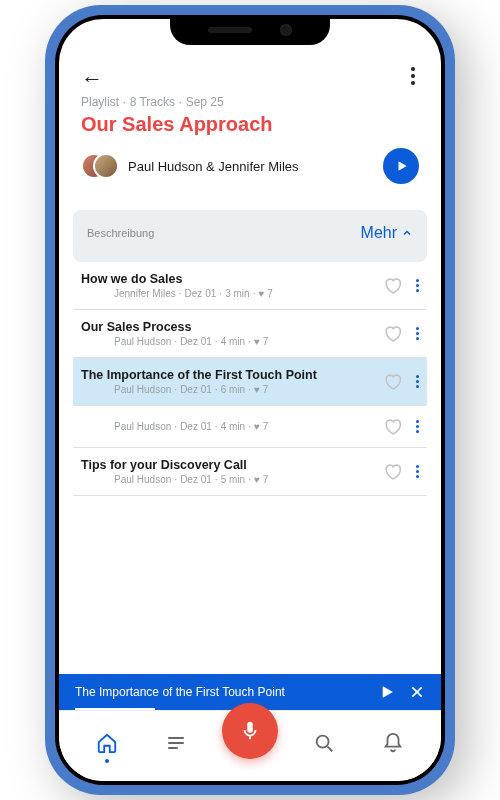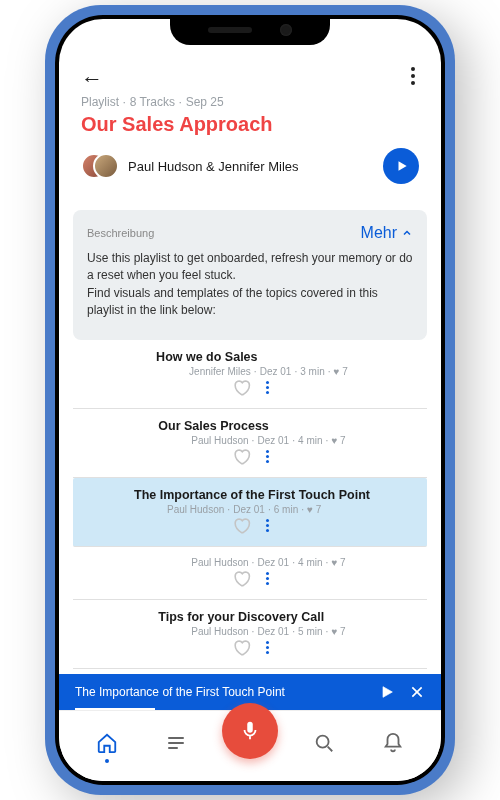--- a/index.html
+++ b/index.html
@@ -28,21 +28,21 @@
   .play-btn{ width:36px; height:36px; background:#0a5cd8; border-radius:50%; display:flex; align-items:center; justify-content:center; cursor:pointer;}
   .play-btn svg{ fill:#fff; width:14px; height:14px; margin-left:2px;}
   .desc-box{ background:#eceff1; margin:14px 14px 0; border-radius:8px; padding:14px 14px 12px; font-size:12px;}
   .desc-head{ display:flex; justify-content:space-between; align-items:center; margin-bottom:8px;}
   .desc-label{ color:#888; font-size:11px;}
   .mehr-toggle{ display:flex; align-items:center; gap:4px; color:#0a5cd8; font-size:16px; font-weight:500; cursor:pointer;}
   .mehr-toggle svg{ width:12px; height:12px; stroke:#0a5cd8;}
   .desc-body{ color:#333; line-height:1.45; margin-bottom:8px;}
   .desc-link{ color:#0a5cd8; text-decoration:none; font-size:12px;}
   .track-list{ flex:1; overflow:hidden; margin:0 14px;}
-  .track{ border-bottom:1px solid #e0e0e0; padding:10px 4px 10px 8px; display:flex; align-items:center; justify-content:space-between;flex-direction:column;}
+  .track{ border-bottom:1px solid #e0e0e0; padding:10px 4px 10px 8px; display:flex; align-items:center; justify-content:space-between;}
   .track.active{ background:#cfe8f7; border-radius:2px;}
   .track-info{ flex:1;}
   .track-title{ font-size:12.5px; font-weight:600; color:#1a1a1a; margin-bottom:2px;}
   .track-meta{ font-size:10px; color:#9aa0a6;margin-left:33px;}
   .track-actions{ display:flex; align-items:center; gap:10px;}
   .heart{ width:20px; height:20px; cursor:pointer; display:flex; align-items:center; justify-content:center;}
   .heart svg{ width:19px; height:19px; stroke:#c4c4c4; fill:none; stroke-width:2;}
   .dots-v{ display:flex; flex-direction:column; gap:2px; cursor:pointer; padding:4px;}
   .dots-v span{width:3px; height:3px; background:#0a5cd8; border-radius:50%;}
   .player-bar{ background:#0a5cd8; color:#fff; padding:10px 16px; display:flex; align-items:center; justify-content:space-between; position:relative;}
@@ -106,22 +106,20 @@
       <div class="desc-box">
         <div class="desc-head">
           <div class="desc-label">Beschreibung</div>
           <div class="mehr-toggle">
             <span>Mehr</span>
             <svg viewBox="0 0 24 24" fill="none" stroke-width="3">
                   <path d="M6 15l6-6 6 6"></path>
                 </svg>
           </div>
         </div>
-        <div class="desc-body" style="white-space:pre-line;">Use this playlist to get onboarded, refresh your memory or do a reset when you feel stuck.
-Find visuals and templates of the topics covered in this playlist in the link below:</div>
       </div>
 
       <div class="track-list" id="track-list">
             <div class="track">
               <div class="track-info">
                 <div class="track-title">How we do Sales</div>
                 <div class="track-meta">Jennifer Miles · Dez 01 · 3 min · ♥ 7</div>
               </div>
               <div class="track-actions">
                 <div class="heart">

